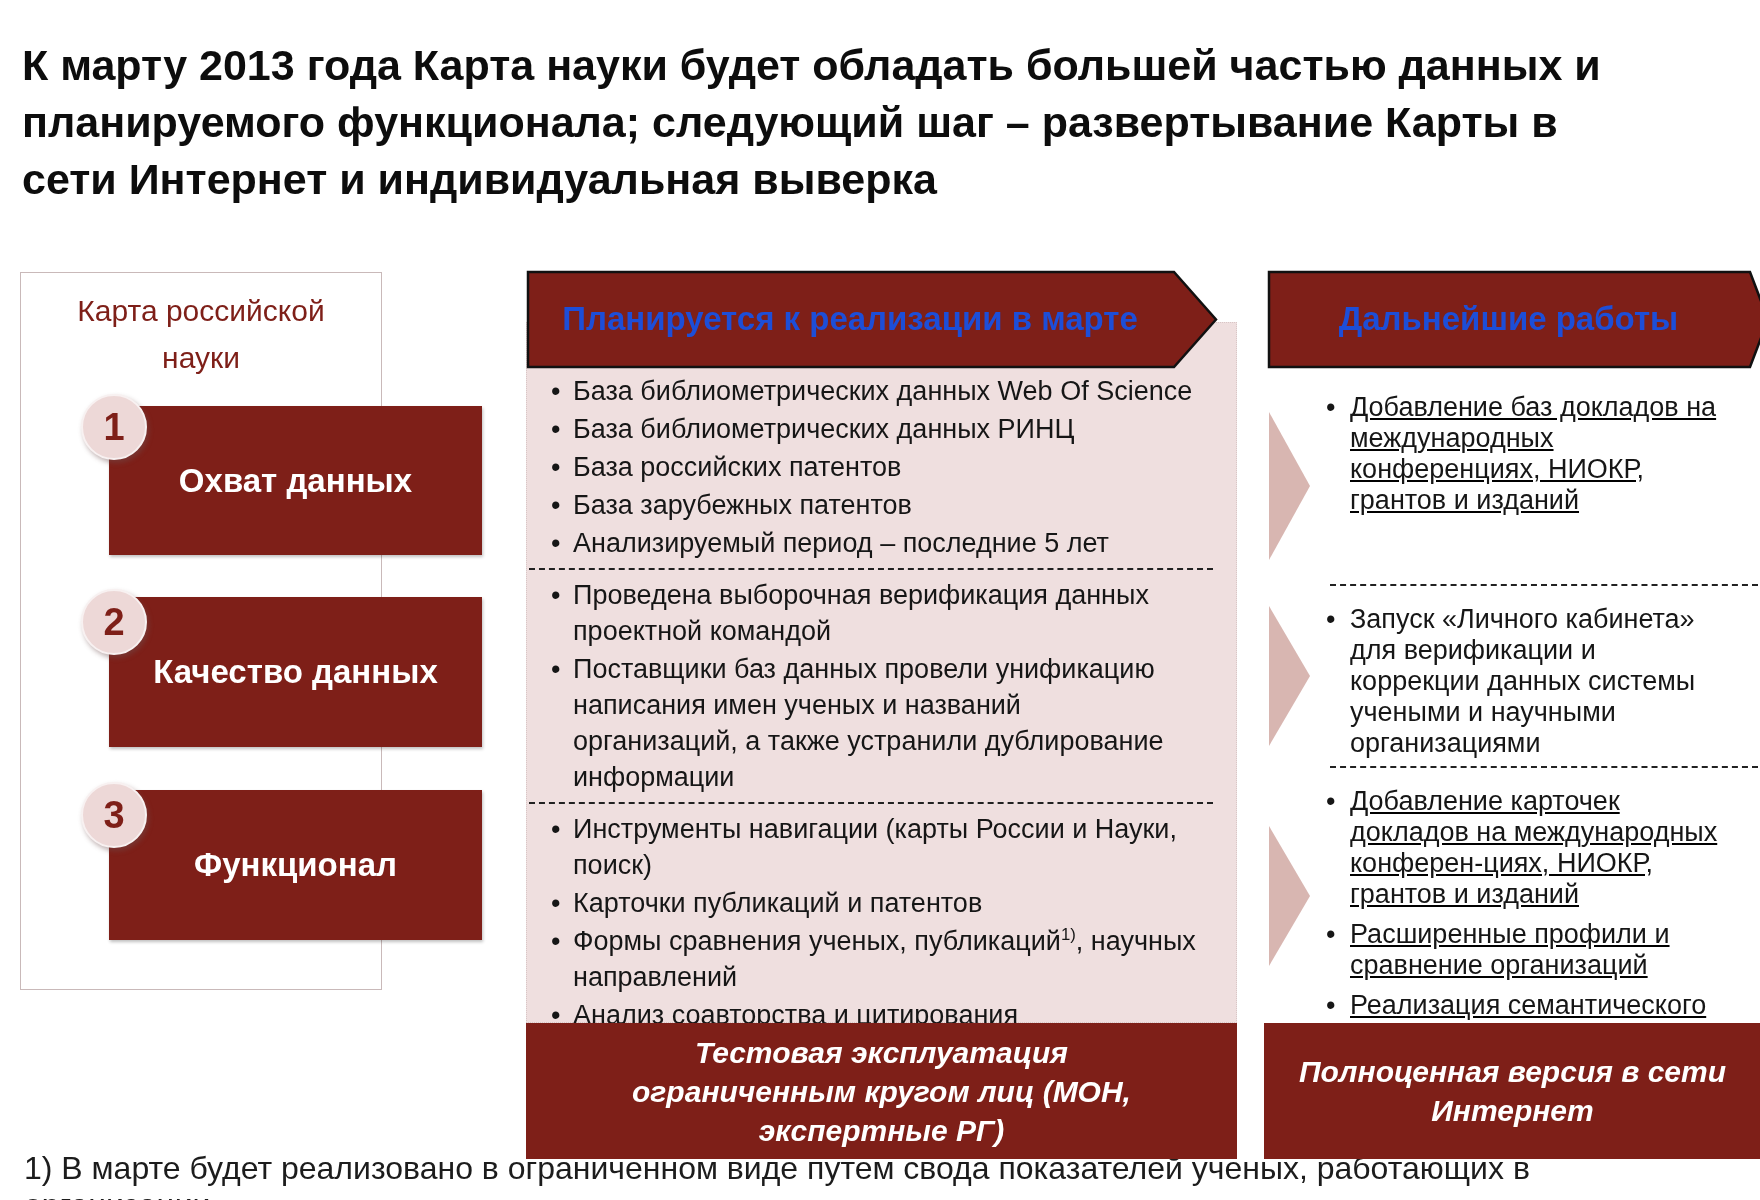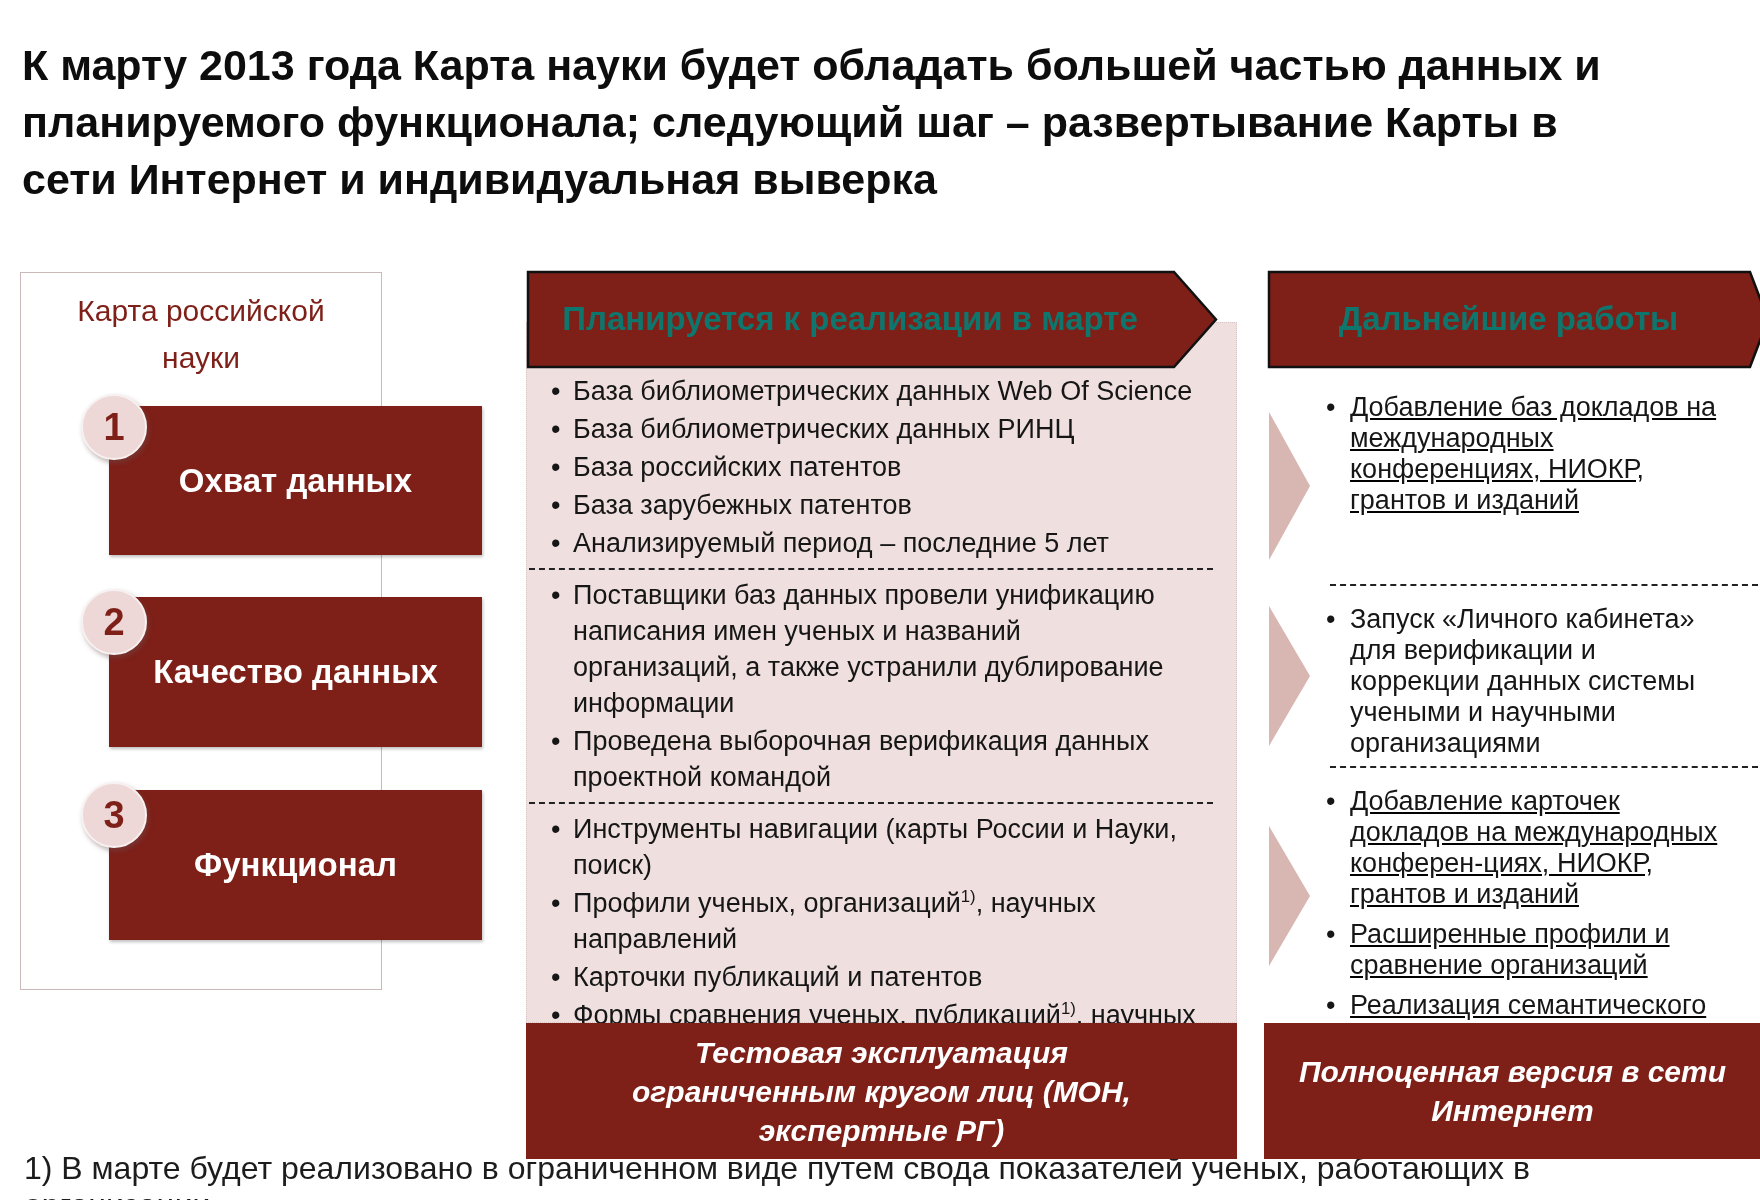--- a/index.html
+++ b/index.html
@@ -28,21 +28,21 @@
     font-size:38px;font-weight:bold;color:#7E1F18;
     box-shadow:2px 3px 5px rgba(110,80,80,.45);}
   .step-circle.c1{top:394px;} .step-circle.c2{top:589px;} .step-circle.c3{top:782px;}
 
   
   .mid-panel{position:absolute;left:514px;top:322px;width:711px;height:701px;
     background:#EFDFDF;border:1px dotted #d8c6c6;box-sizing:border-box;
     padding:50px 40px 0 20px;z-index:1;}
   .header-svg{position:absolute;z-index:5;}
   .header-label{position:absolute;z-index:6;display:flex;align-items:center;justify-content:center;
-    color:#0f766e;font-weight:bold;font-size:33px;text-align:center;}
+    color:#1d4ed8;font-weight:bold;font-size:33px;text-align:center;}
   .mid-header-svg{left:514px;top:269px;}
   .mid-header-label{left:514px;top:269px;width:648px;height:99px;}
   .right-header-svg{left:1255px;top:269px;}
   .right-header-label{left:1255px;top:269px;width:483px;height:99px;}
 
   .bullets{list-style:none;margin:0;padding:0;font-size:27px;line-height:36px;color:#161616;}
   .bullets li{position:relative;padding-left:26px;margin-bottom:2px;}
   .bullets li::before{content:"\2022";position:absolute;left:4px;top:0;color:#161616;}
   .bullets li sup{font-size:0.62em;line-height:0;}
   .bullets li.narrow{max-width:600px;}
@@ -113,27 +113,26 @@
   <div class="mid-panel">
     <ul class="bullets">
       <li>База библиометрических данных Web Of Science</li>
       <li>База библиометрических данных РИНЦ</li>
       <li>База российских патентов</li>
       <li>База зарубежных патентов</li>
       <li>Анализируемый период – последние 5 лет</li>
     </ul>
     <div class="dashed"></div>
     <ul class="bullets">
+      <li class="narrow">Проведена выборочная верификация данных проектной командой</li>
       <li class="narrow">Поставщики баз данных провели унификацию написания имен ученых и названий организаций, а также устранили дублирование информации</li>
-      <li class="narrow">Проведена выборочная верификация данных проектной командой</li>
     </ul>
     <div class="dashed"></div>
     <ul class="bullets">
       <li>Инструменты навигации (карты России и Науки, поиск)</li>
-      <li><span>Профили ученых, организаций</span><sup>1)</sup><span>, научных направлений</span></li>
       <li>Карточки публикаций и патентов</li>
       <li><span>Формы сравнения ученых, публикаций</span><sup>1)</sup><span>, научных направлений</span></li>
       <li>Анализ соавторства и цитирования</li>
     </ul>
   </div>
 
   <div class="bottom-box mid">Тестовая эксплуатация ограниченным кругом лиц (МОН, экспертные РГ)</div>
 
   <svg class="header-svg right-header-svg" width="505" height="101">
     <polygon points="2,3 483,3 501,50.5 483,98 2,98" fill="#7E1F18" stroke="#111" stroke-width="2.5"></polygon>

